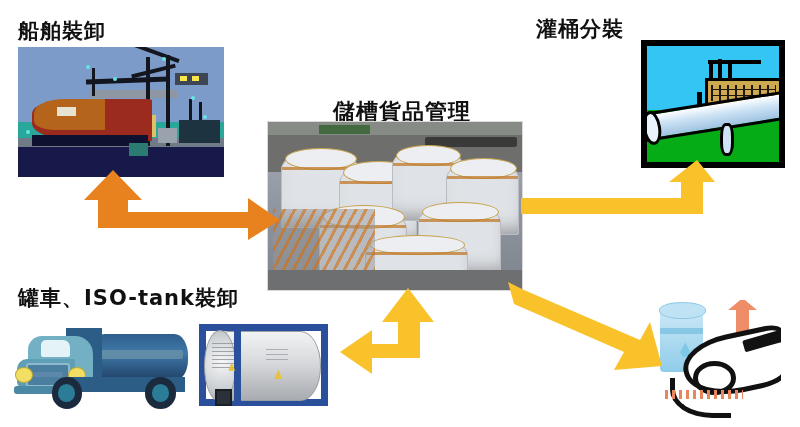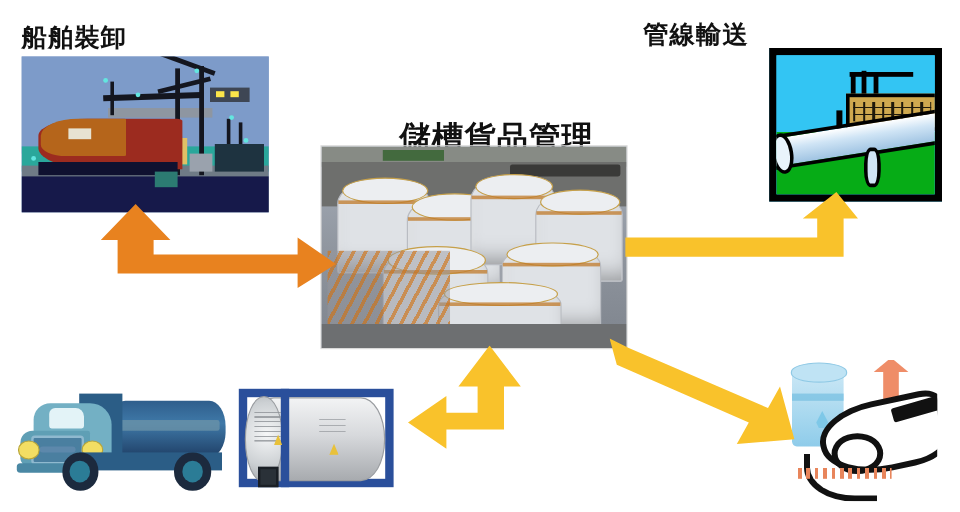--- a/index.html
+++ b/index.html
@@ -326,24 +326,25 @@
   
   .arrow { position:absolute; }
 </style>
 </head>
 <body>
 
 <div id="stage">
 
   <div class="node-label" style="left:18px; top:17px; font-size:21px;">船舶裝卸</div>
 
-  <div class="node-label" style="left:333px; top:97px; font-size:26px;">儲槽貨品管理</div>
-
-  <div class="node-label" style="left:536px; top:15px; font-size:21px;">管線輸送</div>
-
+  <div class="node-label" style="left:333px; top:97px; font-size:22px;">儲槽貨品管理</div>
+
+  <div class="node-label" style="left:536px; top:15px; font-size:21px;">灌桶分裝</div>
+
+  <div class="node-label" style="left:18px; top:284px; font-size:21px;">罐車、ISO-tank裝卸</div>
 
 
   <div class="img-box" id="ship-img">
     <div class="sky"></div>
     <div class="sea"></div>
     <div class="quay"></div>
     <div class="water-dk"></div>
     <div class="gantry"></div>
     <div class="crane-boom"></div>
     <div class="crane-boom2"></div>

